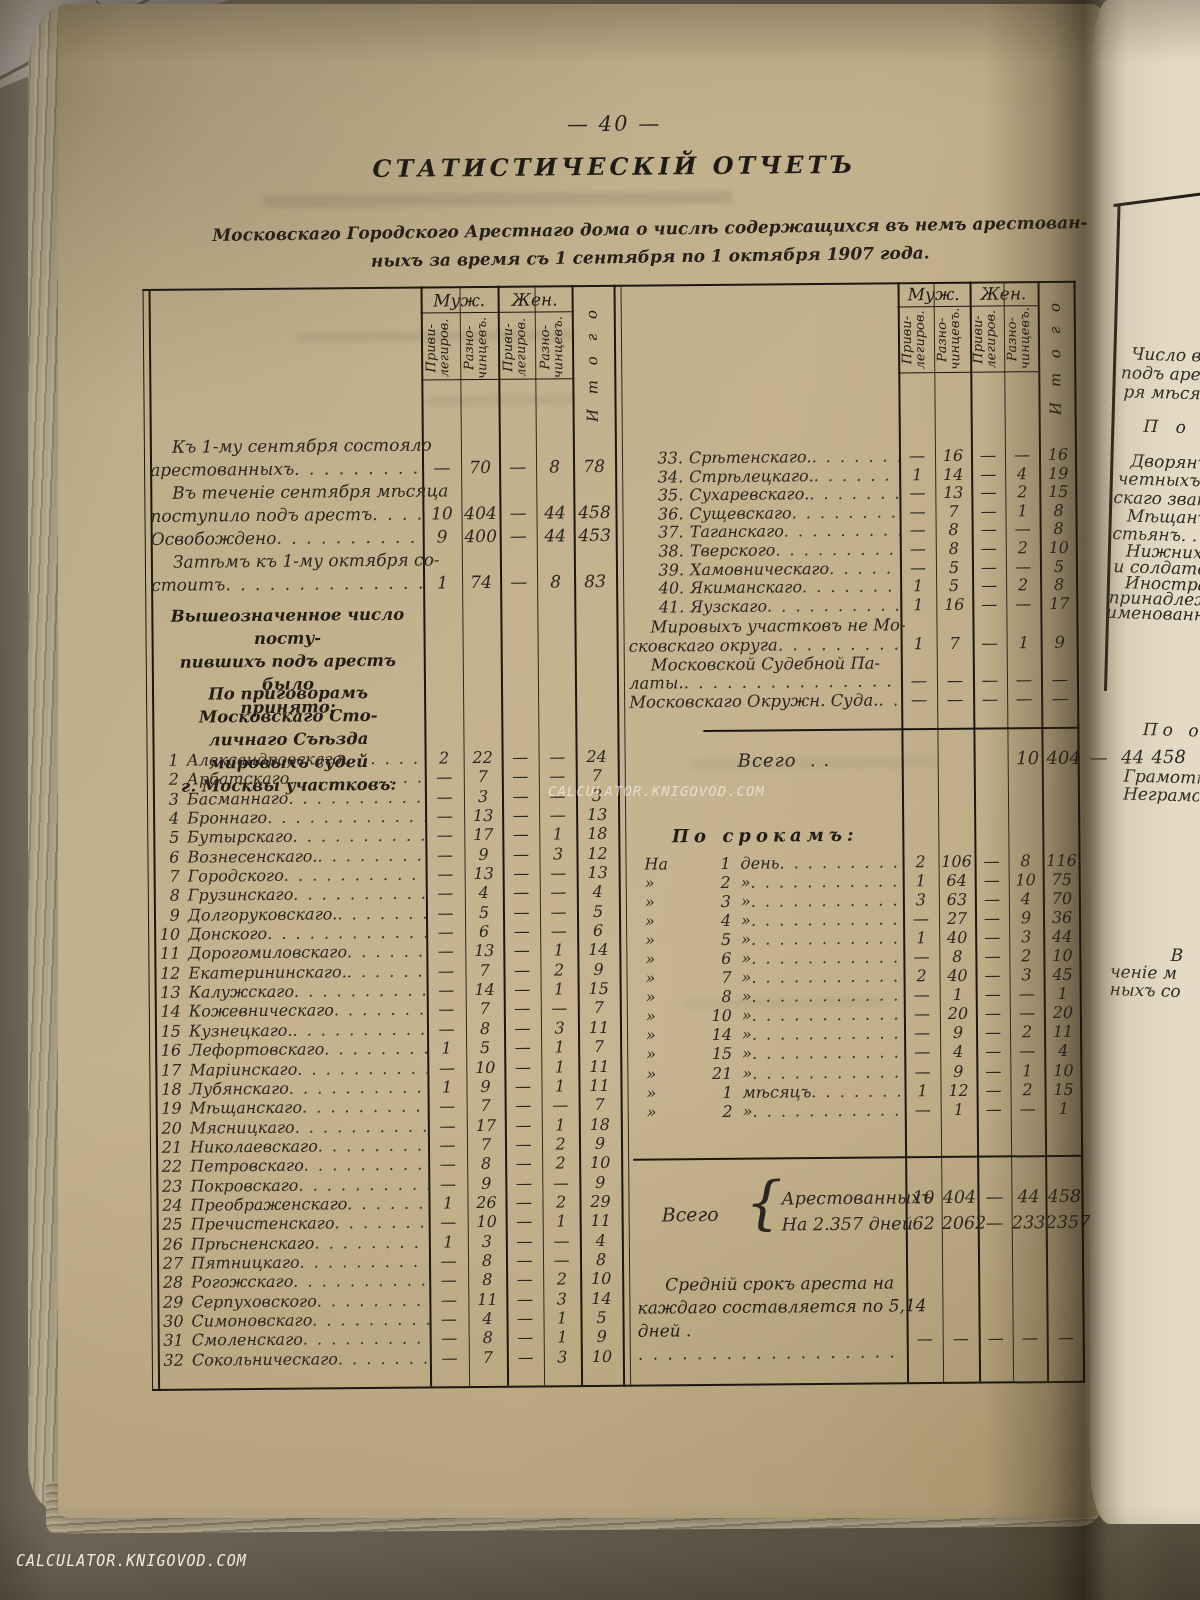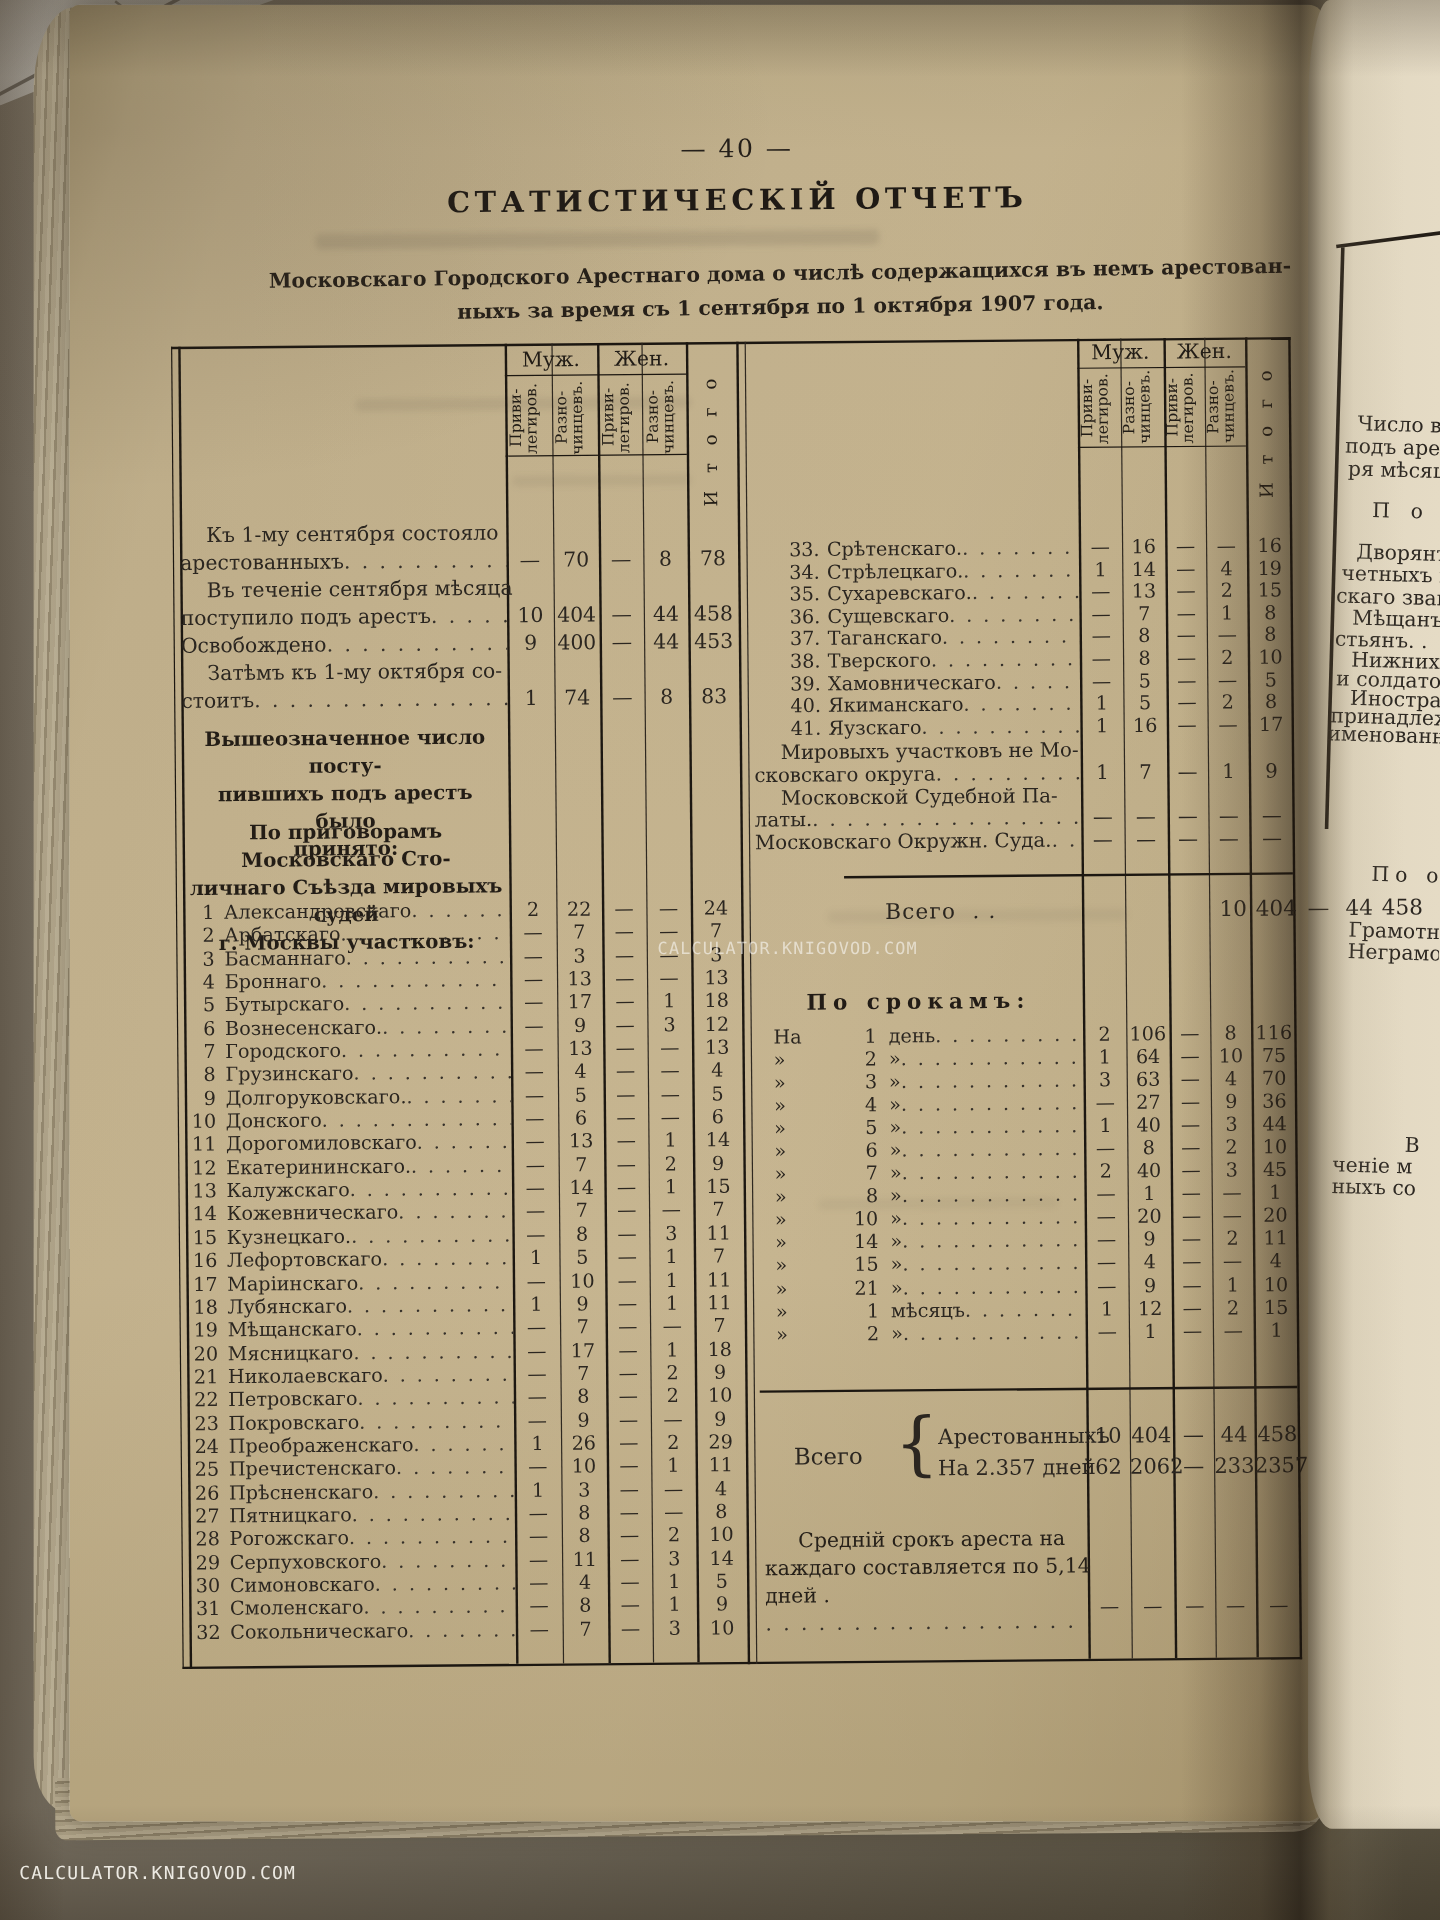--- a/index.html
+++ b/index.html
@@ -1,19 +1,19 @@
 <!DOCTYPE html>
 <html><head>
 <meta charset="utf-8">
 <style>
   html,body{margin:0;padding:0;}
   body{width:1200px;height:1600px;overflow:hidden;
        font-family:"DejaVu Serif","Liberation Serif",serif;
        background:linear-gradient(115deg,#847c6e 0%,#7b7365 30%,#6e6759 60%,#57503f 100%);}
-  .scene{position:absolute;left:0;top:0;width:1200px;height:1600px;}
+  .scene{position:absolute;left:0;top:0;width:1200px;height:1600px;font-style:italic;}
 
   
   .marble{position:absolute;left:0;top:0;width:270px;height:95px;
           background:linear-gradient(115deg,#c6c3bc 0%,#b4b1a9 45%,#a3a098 100%);
           clip-path:polygon(0 0,228px 0,128px 36px,0 88px);}
   .grout1{position:absolute;left:-6px;top:80px;width:185px;height:3px;background:#6b665e;
           transform:rotate(-28deg);transform-origin:left center;}
   .grout2{position:absolute;left:96px;top:0px;width:52px;height:2px;background:#7a756c;
           transform:rotate(38deg);transform-origin:left center;}
 

